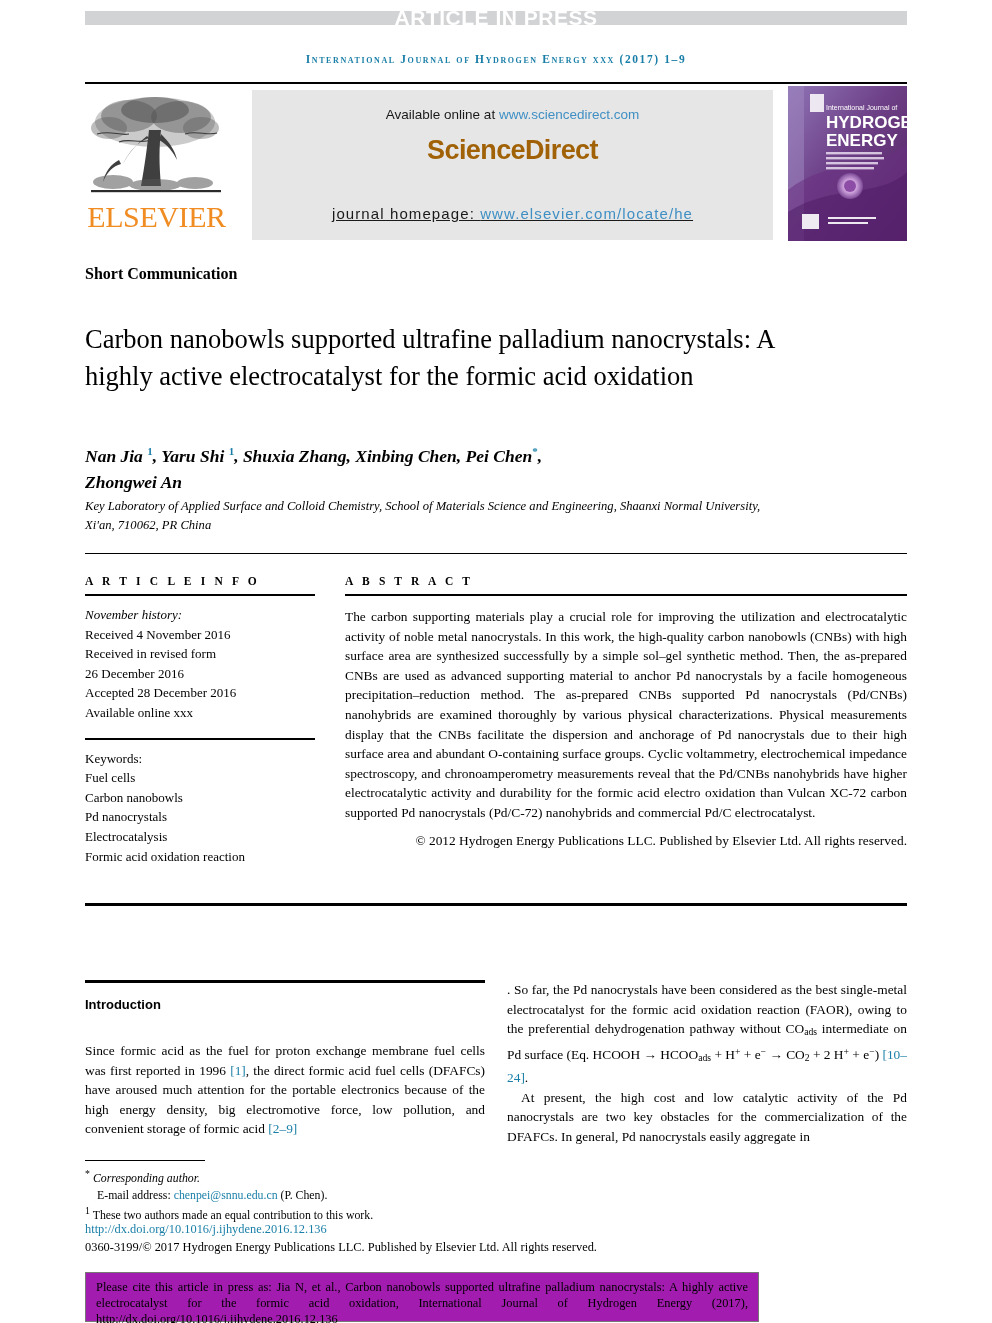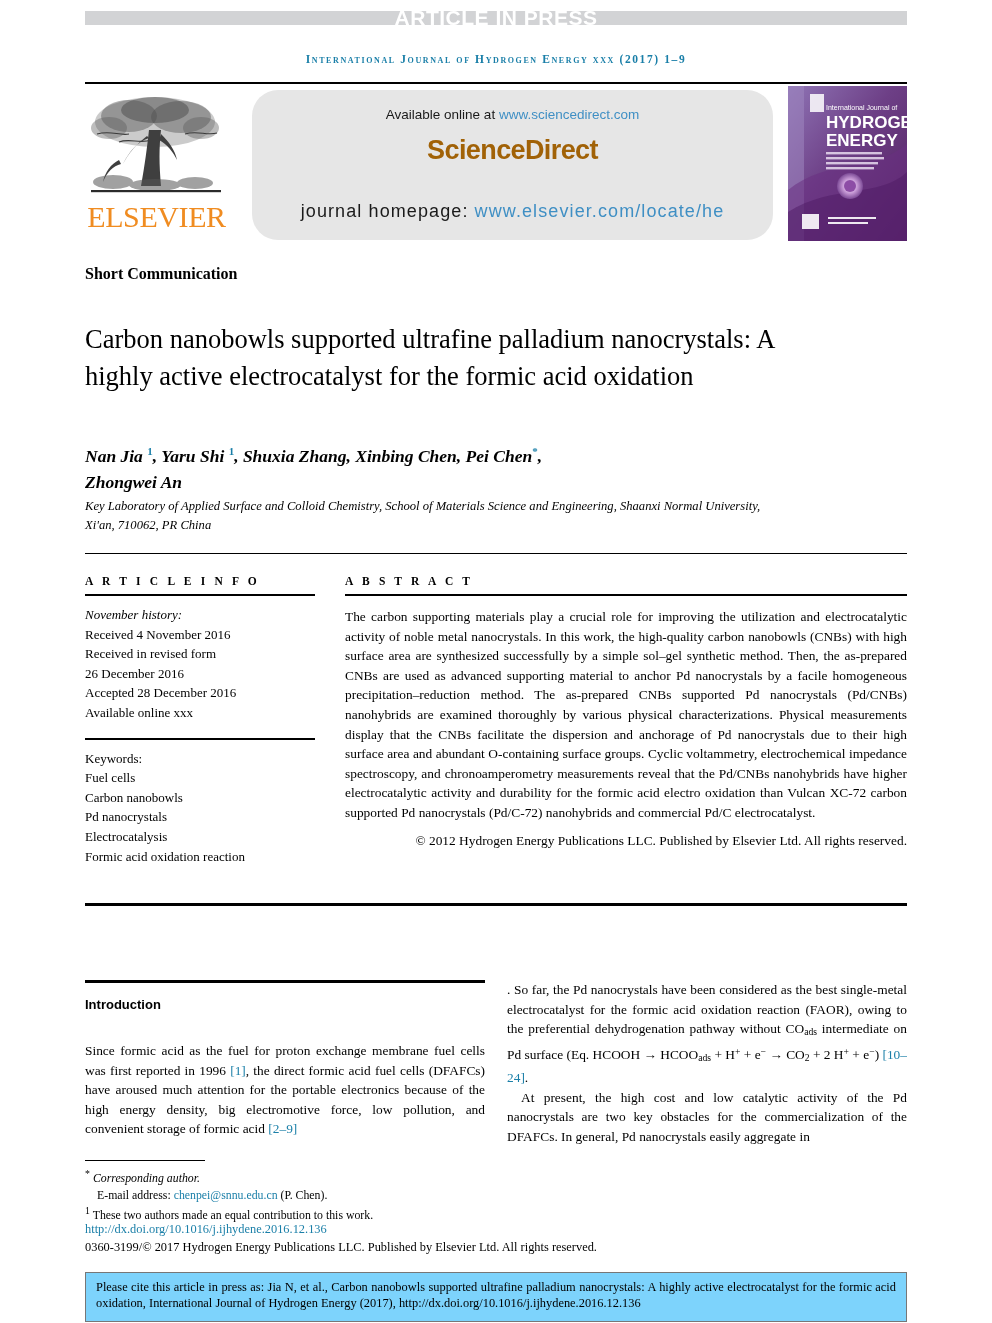--- a/index.html
+++ b/index.html
@@ -88,21 +88,20 @@
   }
 
   .sd-box {
     position: absolute;
     left: 167px;
     top: 6px;
     width: 521px;
     height: 150px;
     background: #e6e6e6;
     text-align: center;
-    border-radius: 26px;
   }
   .sd-avail {
     margin-top: 17px;
     font-family: "Liberation Sans", sans-serif;
     font-size: 13.5px;
     color: #1a1a1a;
   }
   .sd-avail .lnk { color: #3f8fc4; }
   .sd-logo {
     margin-top: 13px;
@@ -110,23 +109,24 @@
     font-weight: bold;
     font-size: 27px;
     letter-spacing: -0.6px;
   }
   .sd-logo .sd-sci { color: #a16207; }
   .sd-home {
     position: absolute;
     left: 0; right: 0;
     bottom: 18px;
     font-family: "Liberation Sans", sans-serif;
-    font-size: 18px;
+    font-size: 15px;
     letter-spacing: 1.1px;
     color: #1a1a1a;
+    text-decoration: underline;
   }
   .sd-home .lnk { color: #3f8fc4; }
 
   .cover-thumb {
     position: absolute;
     left: 703px;
     top: 2px;
     width: 119px;
     height: 155px;
     background: #6e3f84;
@@ -310,23 +310,23 @@
     top: 1240px;
     font-family: "Liberation Serif", serif;
     font-size: 12.4px;
   }
 
   
   .cite-box {
     position: absolute;
     left: 85px;
     top: 1272px;
-    width: 822px;
+    width: 674px;
     height: 50px;
-    background: #7dd3fc;
+    background: #a21caf;
     border: 1px solid #777;
     box-sizing: border-box;
   }
   .cite-text {
     padding: 6px 10px 0 10px;
     font-family: "Liberation Serif", serif;
     font-size: 12.4px;
     line-height: 16.2px;
     text-align: justify;
     text-justify: inter-word;

